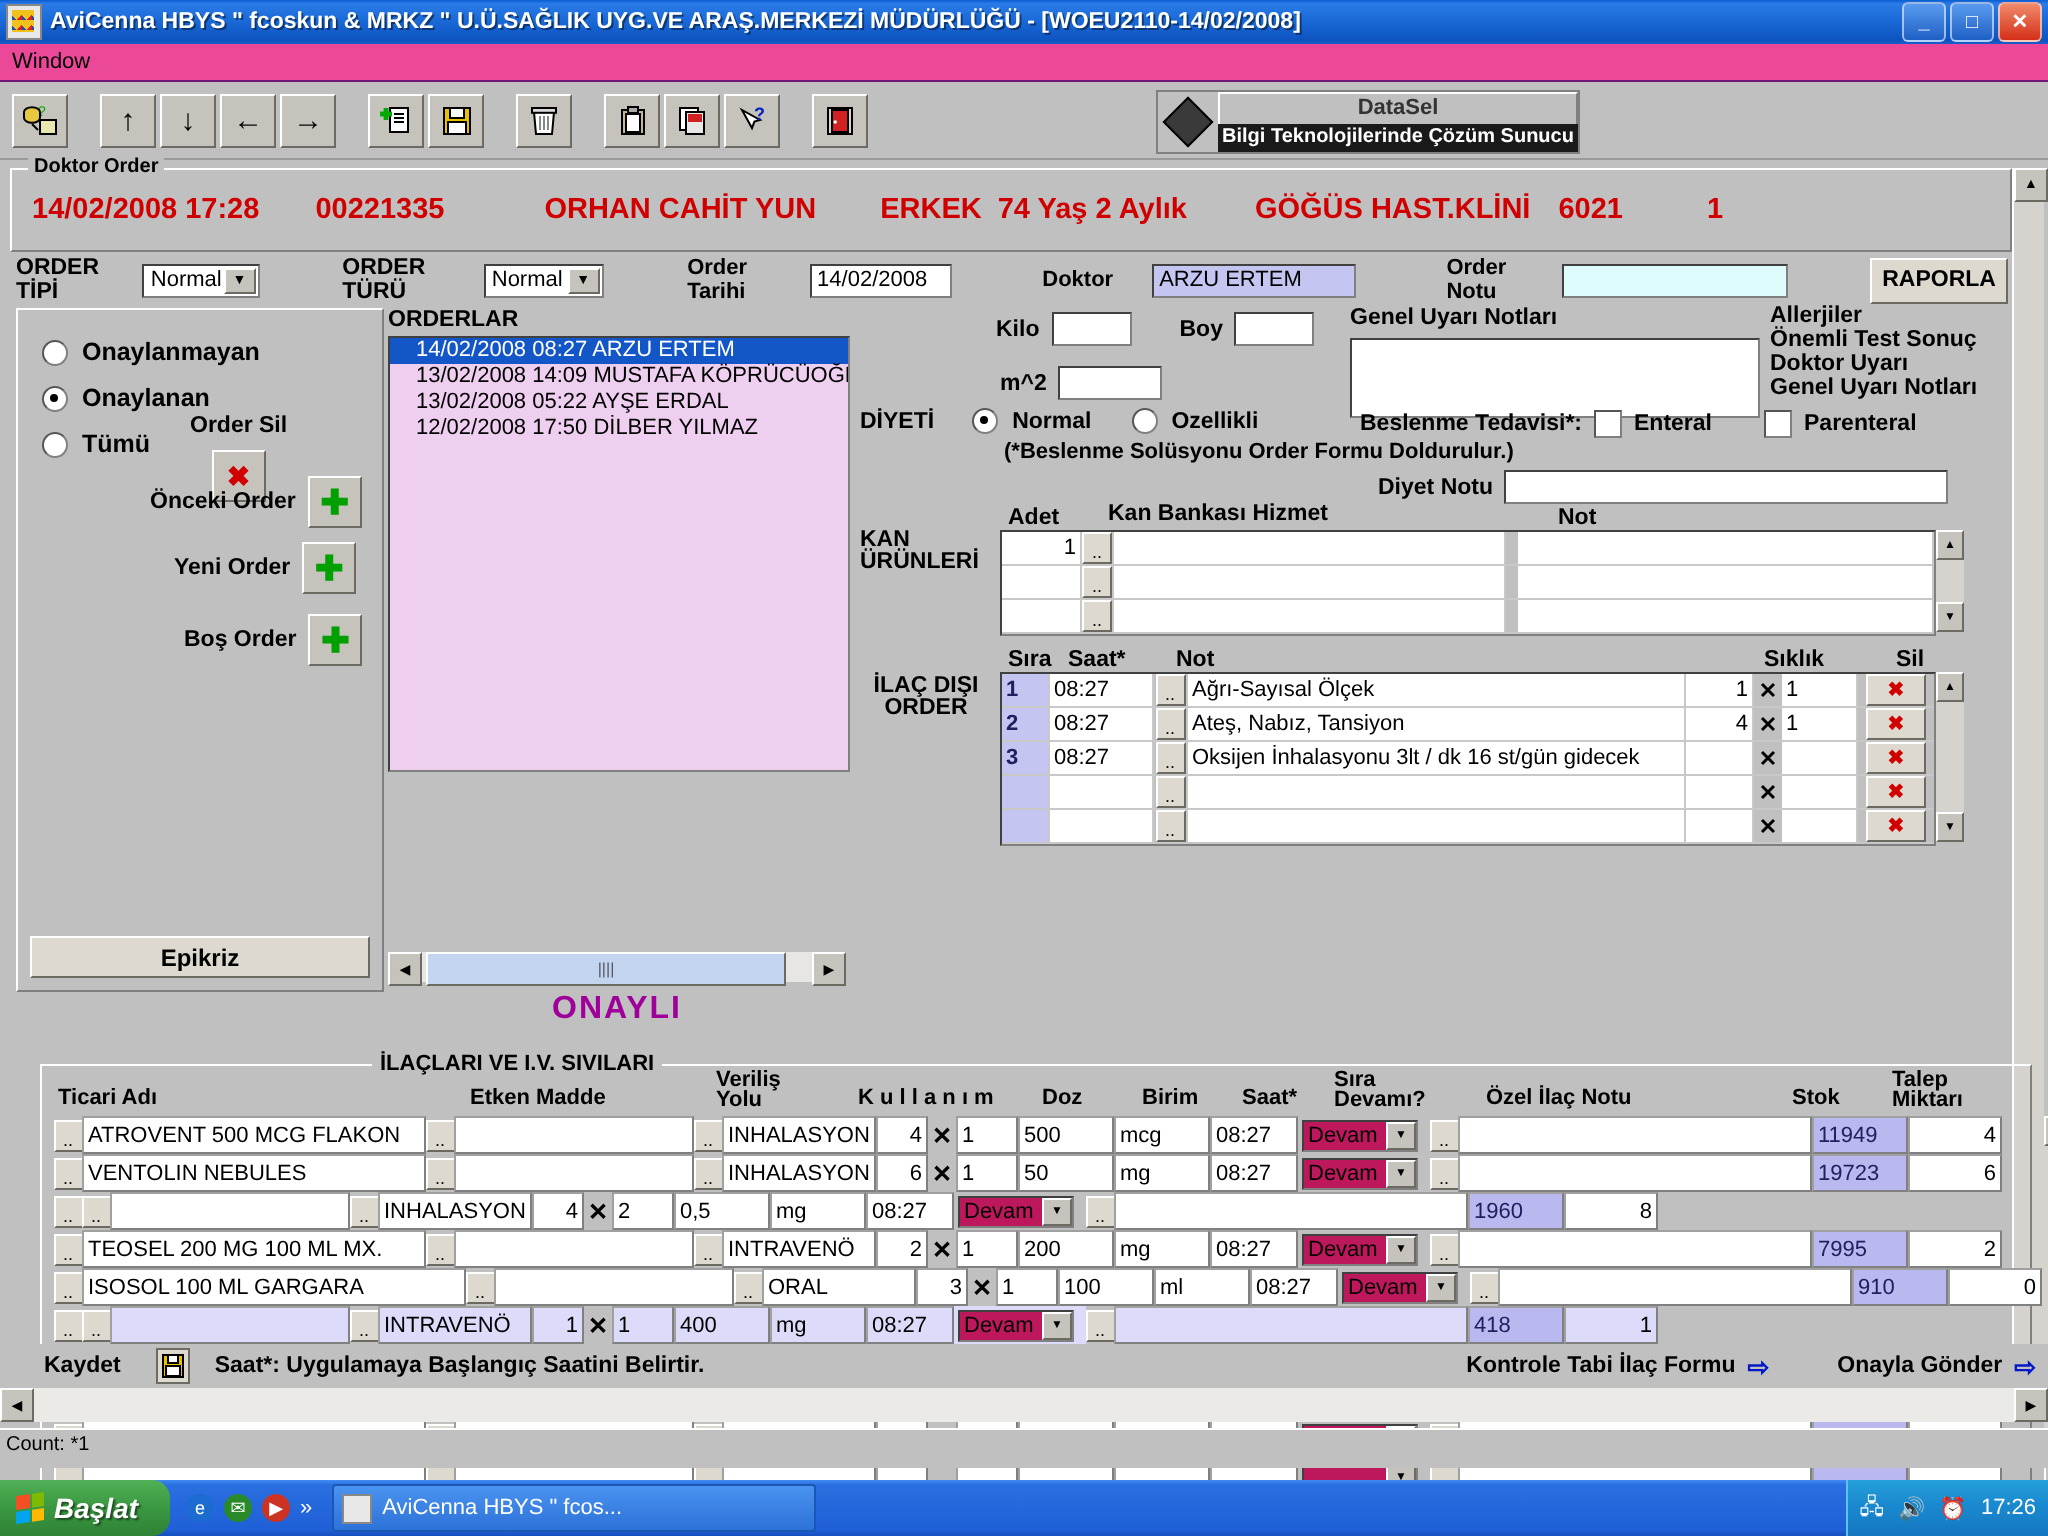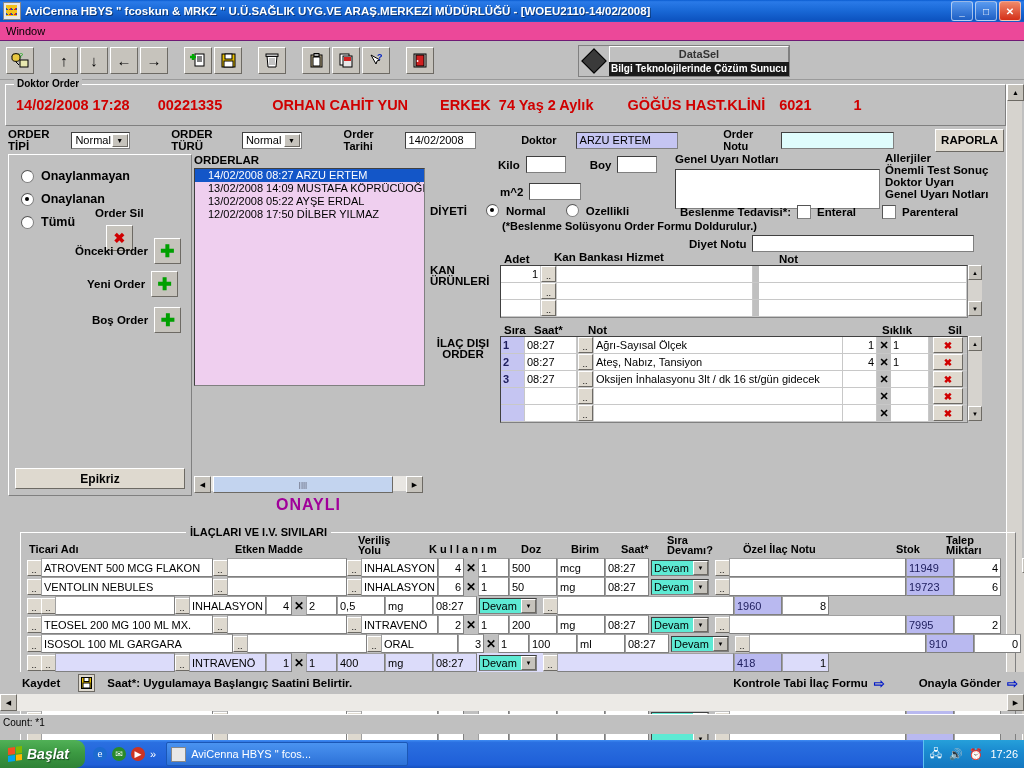--- a/index.html
+++ b/index.html
@@ -242,21 +242,21 @@
     box-sizing:border-box;overflow:hidden;white-space:nowrap;
   }
   .dcell.hl{background:#dcdcfa;}
   .dcell.stok{background:#b9b9f0;color:#202060;}
   .dcell.r{justify-content:flex-end;}
   .xsep{
     width:14px;display:flex;align-items:center;justify-content:center;
     font-size:12px;font-weight:bold;background:#c0c0c0;flex:0 0 auto;
   }
   .devam{
-    width:58px;height:16px;background:#5eead4;border:1px solid #808080;
+    width:58px;height:16px;background:#be185d;border:1px solid #808080;
     border-top-color:#404040;border-left-color:#404040;
     font-size:11px;display:flex;align-items:center;padding-left:2px;position:relative;
     box-sizing:border-box;
   }
   .devam .arw{
     position:absolute;right:0px;top:0px;width:13px;bottom:0px;
     background:#c6c3bc;border-top:1px solid #fff;border-left:1px solid #fff;
     border-right:1px solid #6d6a64;border-bottom:1px solid #6d6a64;
     display:flex;align-items:center;justify-content:center;font-size:6px;
   }

